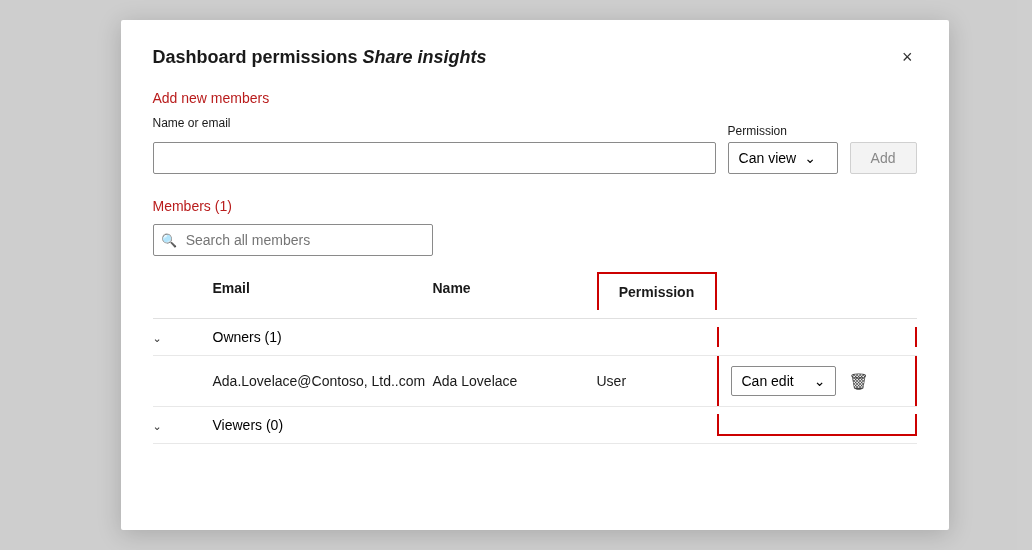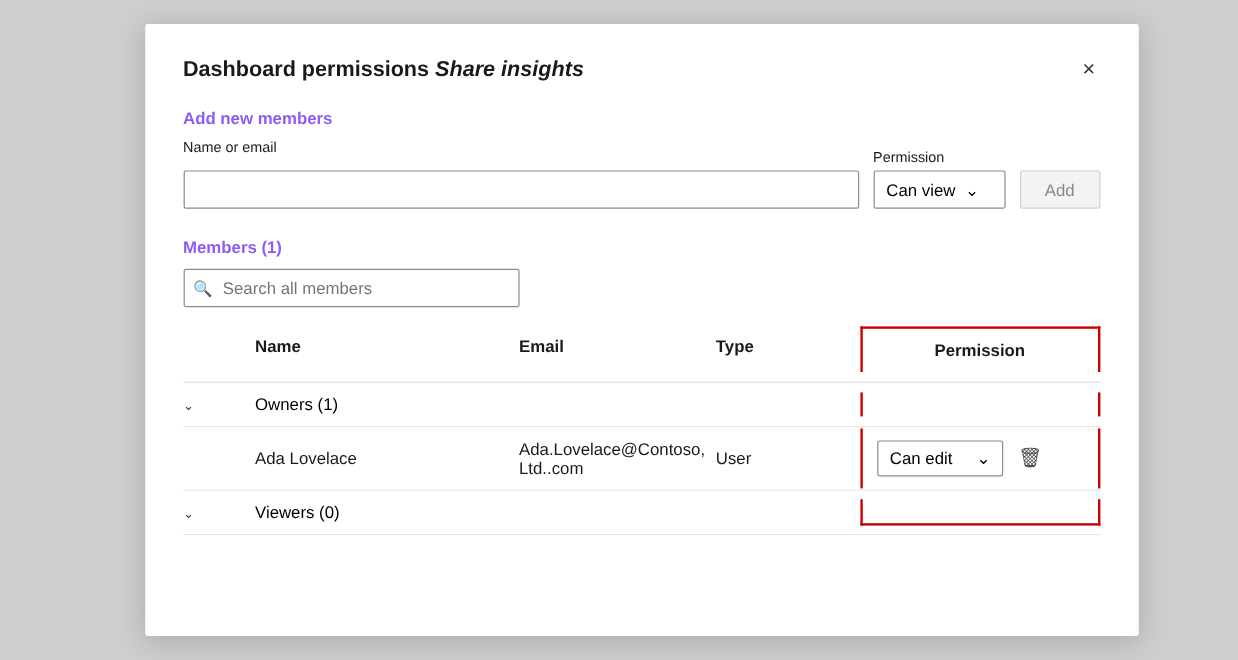--- a/index.html
+++ b/index.html
@@ -50,22 +50,22 @@
       background: none;
       border: none;
       cursor: pointer;
       font-size: 18px;
       color: #333;
       padding: 4px;
       line-height: 1;
     }
     .section-label {
       font-size: 14px;
-      font-weight: 700;
-      color: #8b5cf6;
+      font-weight: 400;
+      color: #b91c1c;
       margin-bottom: 10px;
     }
     .add-members-row {
       display: flex;
       align-items: flex-end;
       gap: 12px;
       margin-bottom: 24px;
     }
     .input-group {
       flex: 1;
@@ -267,40 +267,39 @@
       <div class="search-box">
         <span class="search-icon">🔍</span>
         <input class="search-input" type="text" placeholder="Search all members" style="">
       </div>
     </div>
 
     <div class="table-container">
 
       <div class="table-header">
         <div class="th"></div>
+        <div class="th">Email</div>
         <div class="th">Name</div>
-        <div class="th">Email</div>
-        <div class="th">Type</div>
         <div class="th permission-highlight-header">Permission</div>
       </div>
 
       <div class="group-row">
         <div class="td">
           <span class="chevron">⌄</span>
         </div>
         <div class="group-label">Owners (1)</div>
         <div class="td"></div>
         <div class="td"></div>
         <div class="td" style="border-left:2px solid #cc0000;border-right:2px solid #cc0000;padding:10px 12px;"></div>
       </div>
 
       <div class="table-row">
         <div class="td"></div>
+        <div class="td">Ada.Lovelace@Contoso, Ltd..com</div>
         <div class="td">Ada Lovelace</div>
-        <div class="td">Ada.Lovelace@Contoso, Ltd..com</div>
         <div class="td">User</div>
         <div class="td permission-col">
           <button class="can-edit-btn">
             <span>Can edit</span>
             <span>⌄</span>
           </button>
           <button class="delete-btn">🗑</button>
         </div>
       </div>
 

